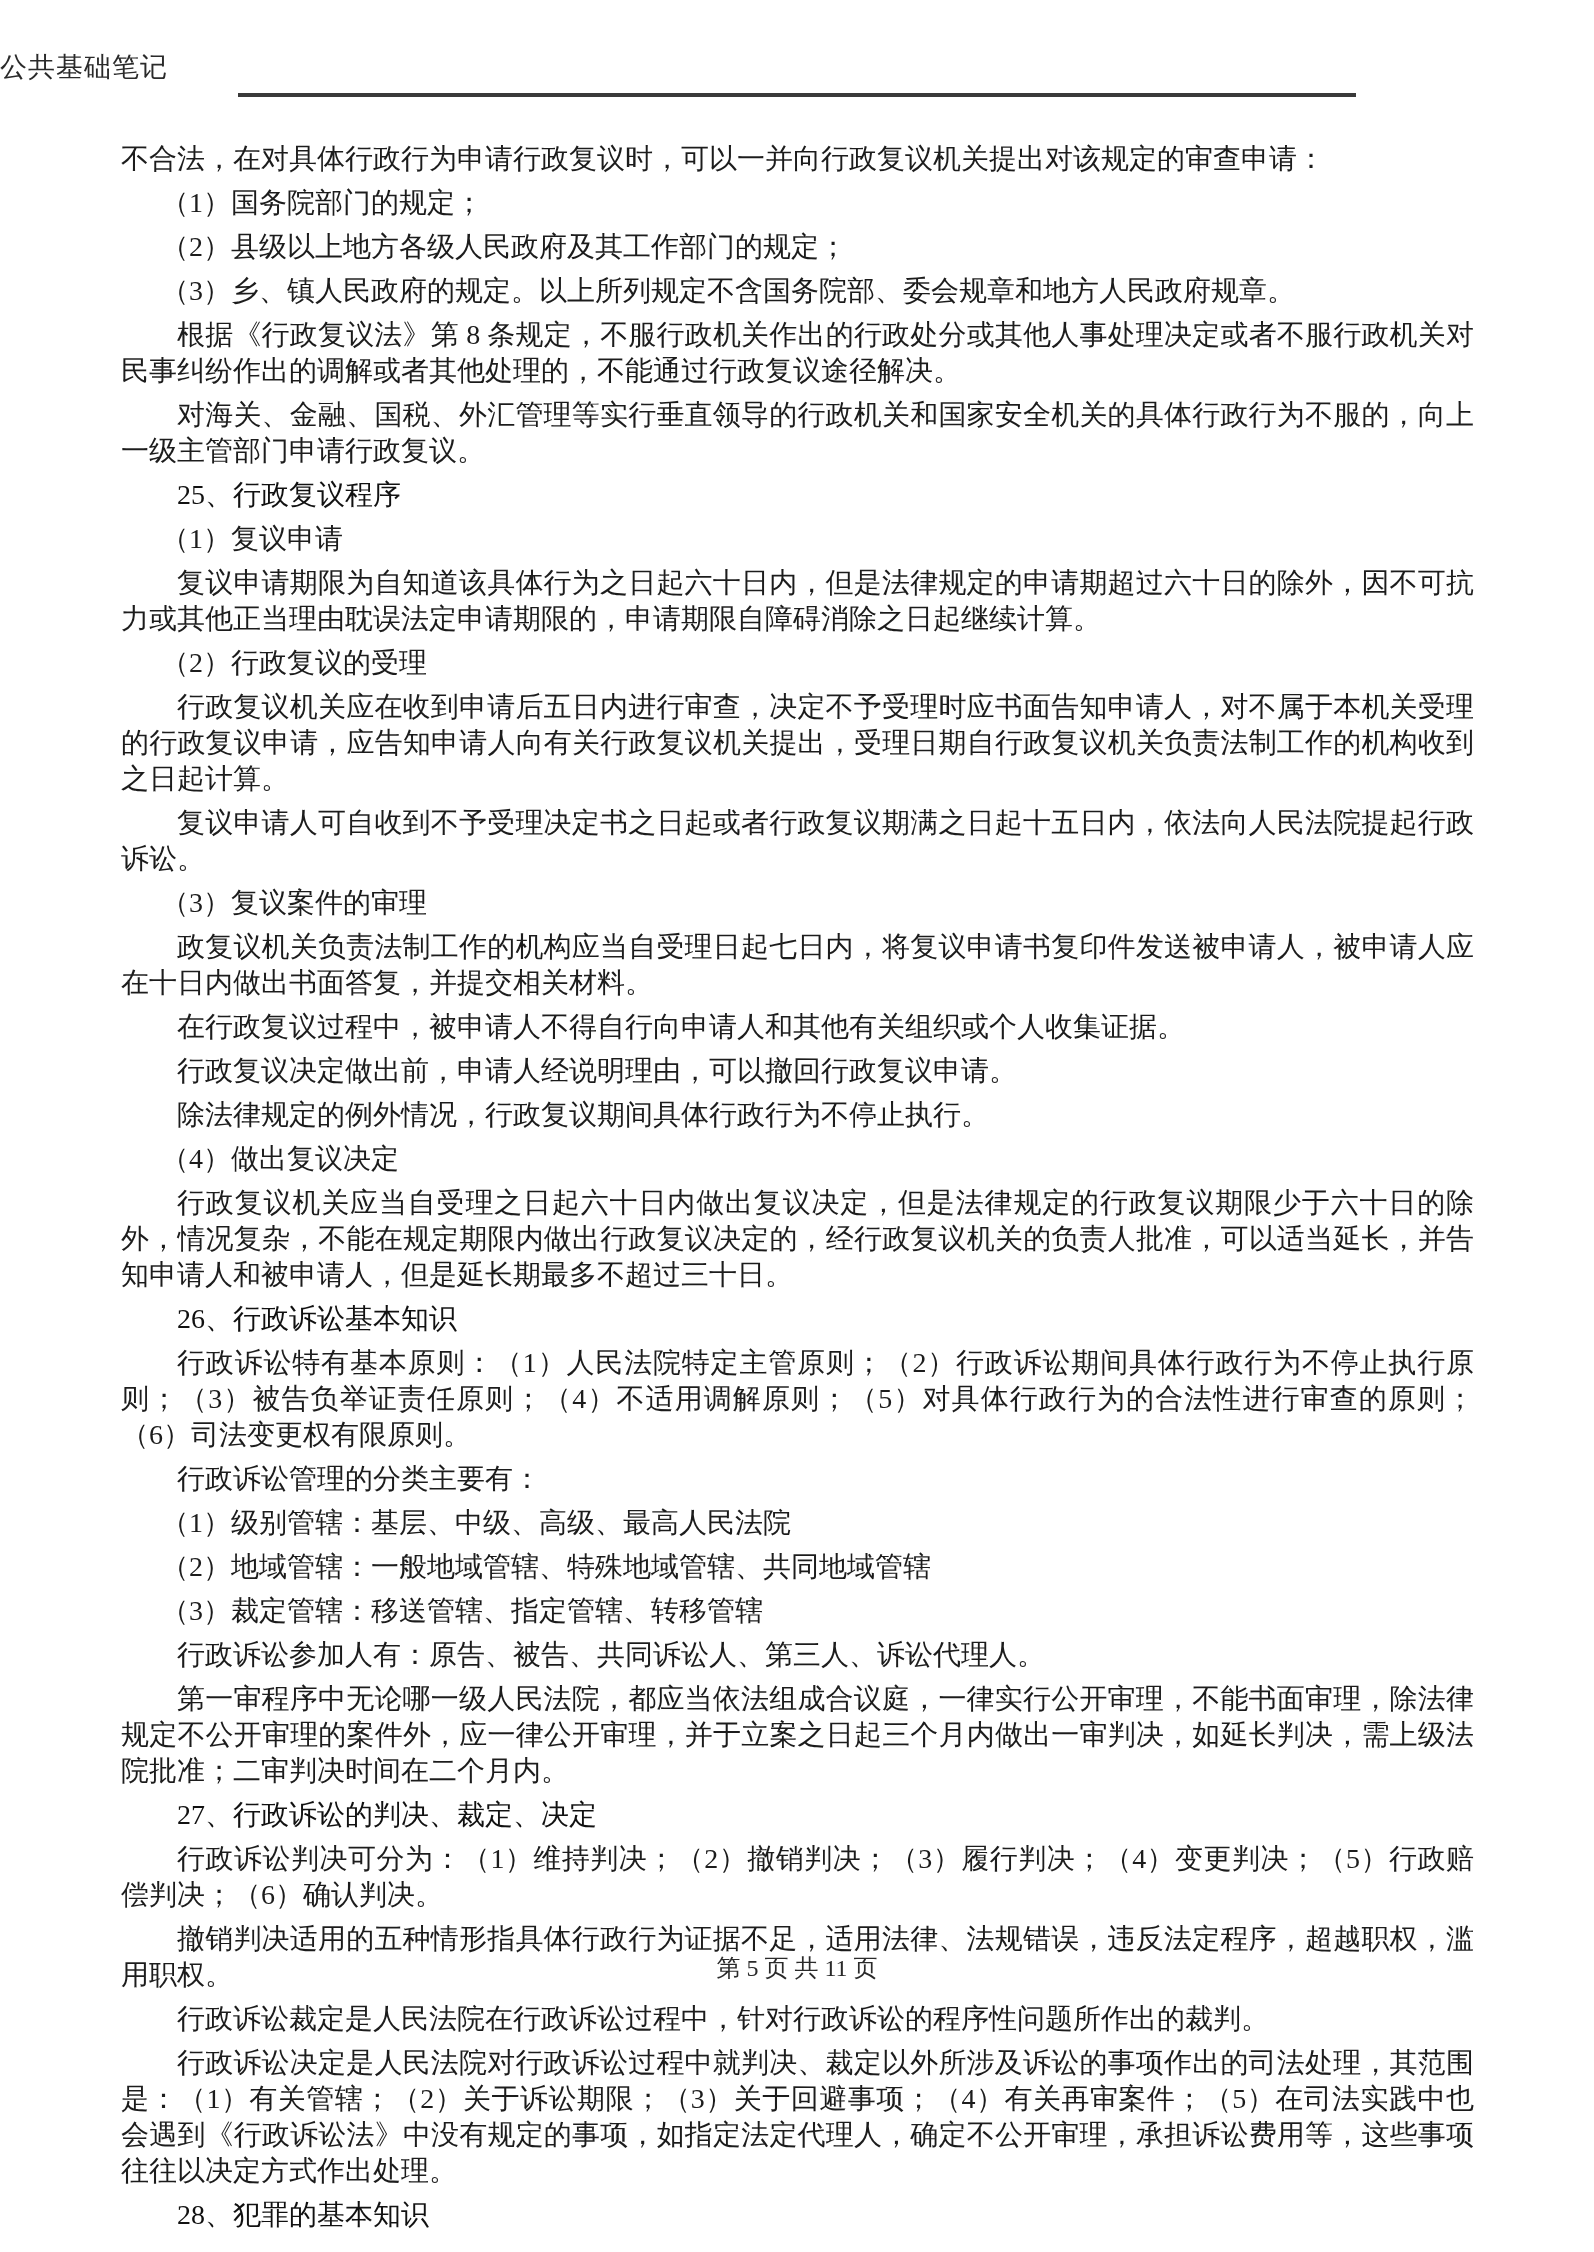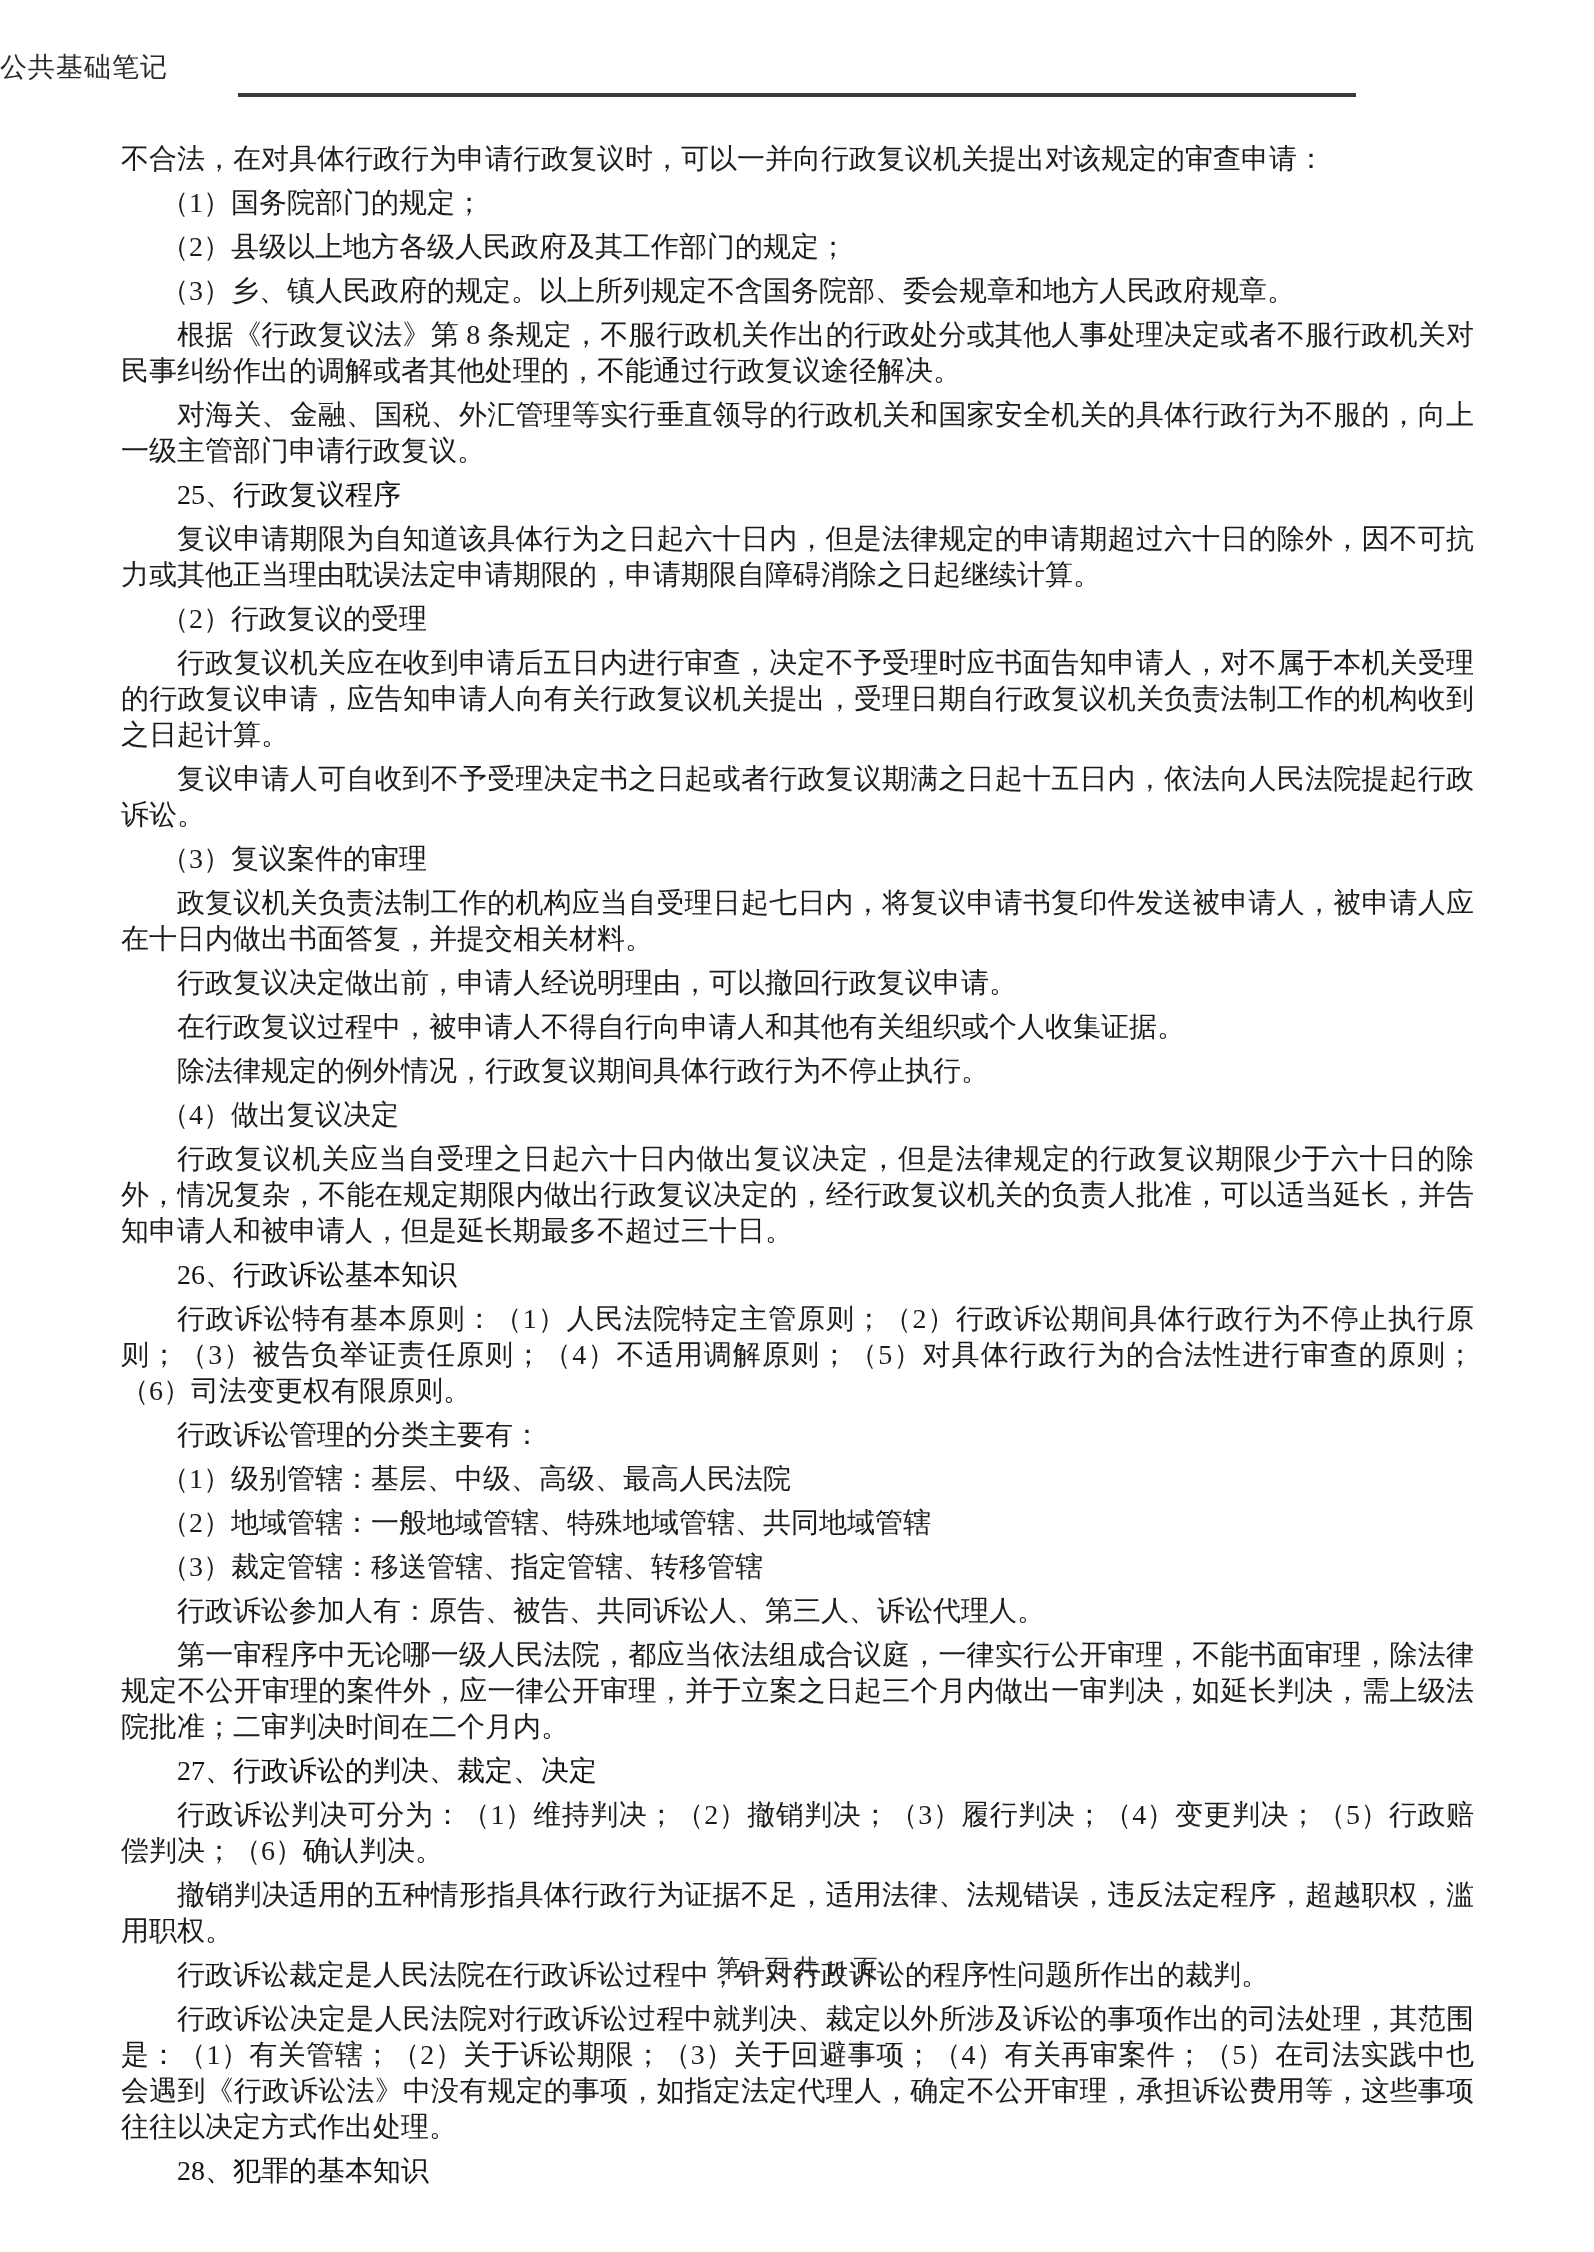--- a/index.html
+++ b/index.html
@@ -56,28 +56,29 @@
 <div class="header-rule"></div>
 
 <div class="content">
   <div class="blk flush">不合法，在对具体行政行为申请行政复议时，可以一并向行政复议机关提出对该规定的审查申请：</div>
   <div class="blk list">（1）国务院部门的规定；</div>
   <div class="blk list">（2）县级以上地方各级人民政府及其工作部门的规定；</div>
   <div class="blk list">（3）乡、镇人民政府的规定。以上所列规定不含国务院部、委会规章和地方人民政府规章。</div>
   <div class="blk indent">根据《行政复议法》第 8 条规定，不服行政机关作出的行政处分或其他人事处理决定或者不服行政机关对民事纠纷作出的调解或者其他处理的，不能通过行政复议途径解决。</div>
   <div class="blk indent">对海关、金融、国税、外汇管理等实行垂直领导的行政机关和国家安全机关的具体行政行为不服的，向上一级主管部门申请行政复议。</div>
   <div class="blk head">25、行政复议程序</div>
+  <div class="blk list">（1）复议申请</div>
   <div class="blk indent">复议申请期限为自知道该具体行为之日起六十日内，但是法律规定的申请期超过六十日的除外，因不可抗力或其他正当理由耽误法定申请期限的，申请期限自障碍消除之日起继续计算。</div>
   <div class="blk list">（2）行政复议的受理</div>
   <div class="blk indent">行政复议机关应在收到申请后五日内进行审查，决定不予受理时应书面告知申请人，对不属于本机关受理的行政复议申请，应告知申请人向有关行政复议机关提出，受理日期自行政复议机关负责法制工作的机构收到之日起计算。</div>
   <div class="blk indent">复议申请人可自收到不予受理决定书之日起或者行政复议期满之日起十五日内，依法向人民法院提起行政诉讼。</div>
   <div class="blk list">（3）复议案件的审理</div>
   <div class="blk indent">政复议机关负责法制工作的机构应当自受理日起七日内，将复议申请书复印件发送被申请人，被申请人应在十日内做出书面答复，并提交相关材料。</div>
+  <div class="blk indent">在行政复议过程中，被申请人不得自行向申请人和其他有关组织或个人收集证据。</div>
   <div class="blk indent">行政复议决定做出前，申请人经说明理由，可以撤回行政复议申请。</div>
-  <div class="blk indent">在行政复议过程中，被申请人不得自行向申请人和其他有关组织或个人收集证据。</div>
   <div class="blk indent">除法律规定的例外情况，行政复议期间具体行政行为不停止执行。</div>
   <div class="blk list">（4）做出复议决定</div>
   <div class="blk indent">行政复议机关应当自受理之日起六十日内做出复议决定，但是法律规定的行政复议期限少于六十日的除外，情况复杂，不能在规定期限内做出行政复议决定的，经行政复议机关的负责人批准，可以适当延长，并告知申请人和被申请人，但是延长期最多不超过三十日。</div>
   <div class="blk head">26、行政诉讼基本知识</div>
   <div class="blk indent">行政诉讼特有基本原则：（1）人民法院特定主管原则；（2）行政诉讼期间具体行政行为不停止执行原则；（3）被告负举证责任原则；（4）不适用调解原则；（5）对具体行政行为的合法性进行审查的原则；（6）司法变更权有限原则。</div>
   <div class="blk indent">行政诉讼管理的分类主要有：</div>
   <div class="blk list">（1）级别管辖：基层、中级、高级、最高人民法院</div>
   <div class="blk list">（2）地域管辖：一般地域管辖、特殊地域管辖、共同地域管辖</div>
   <div class="blk list">（3）裁定管辖：移送管辖、指定管辖、转移管辖</div>
   <div class="blk indent">行政诉讼参加人有：原告、被告、共同诉讼人、第三人、诉讼代理人。</div>

